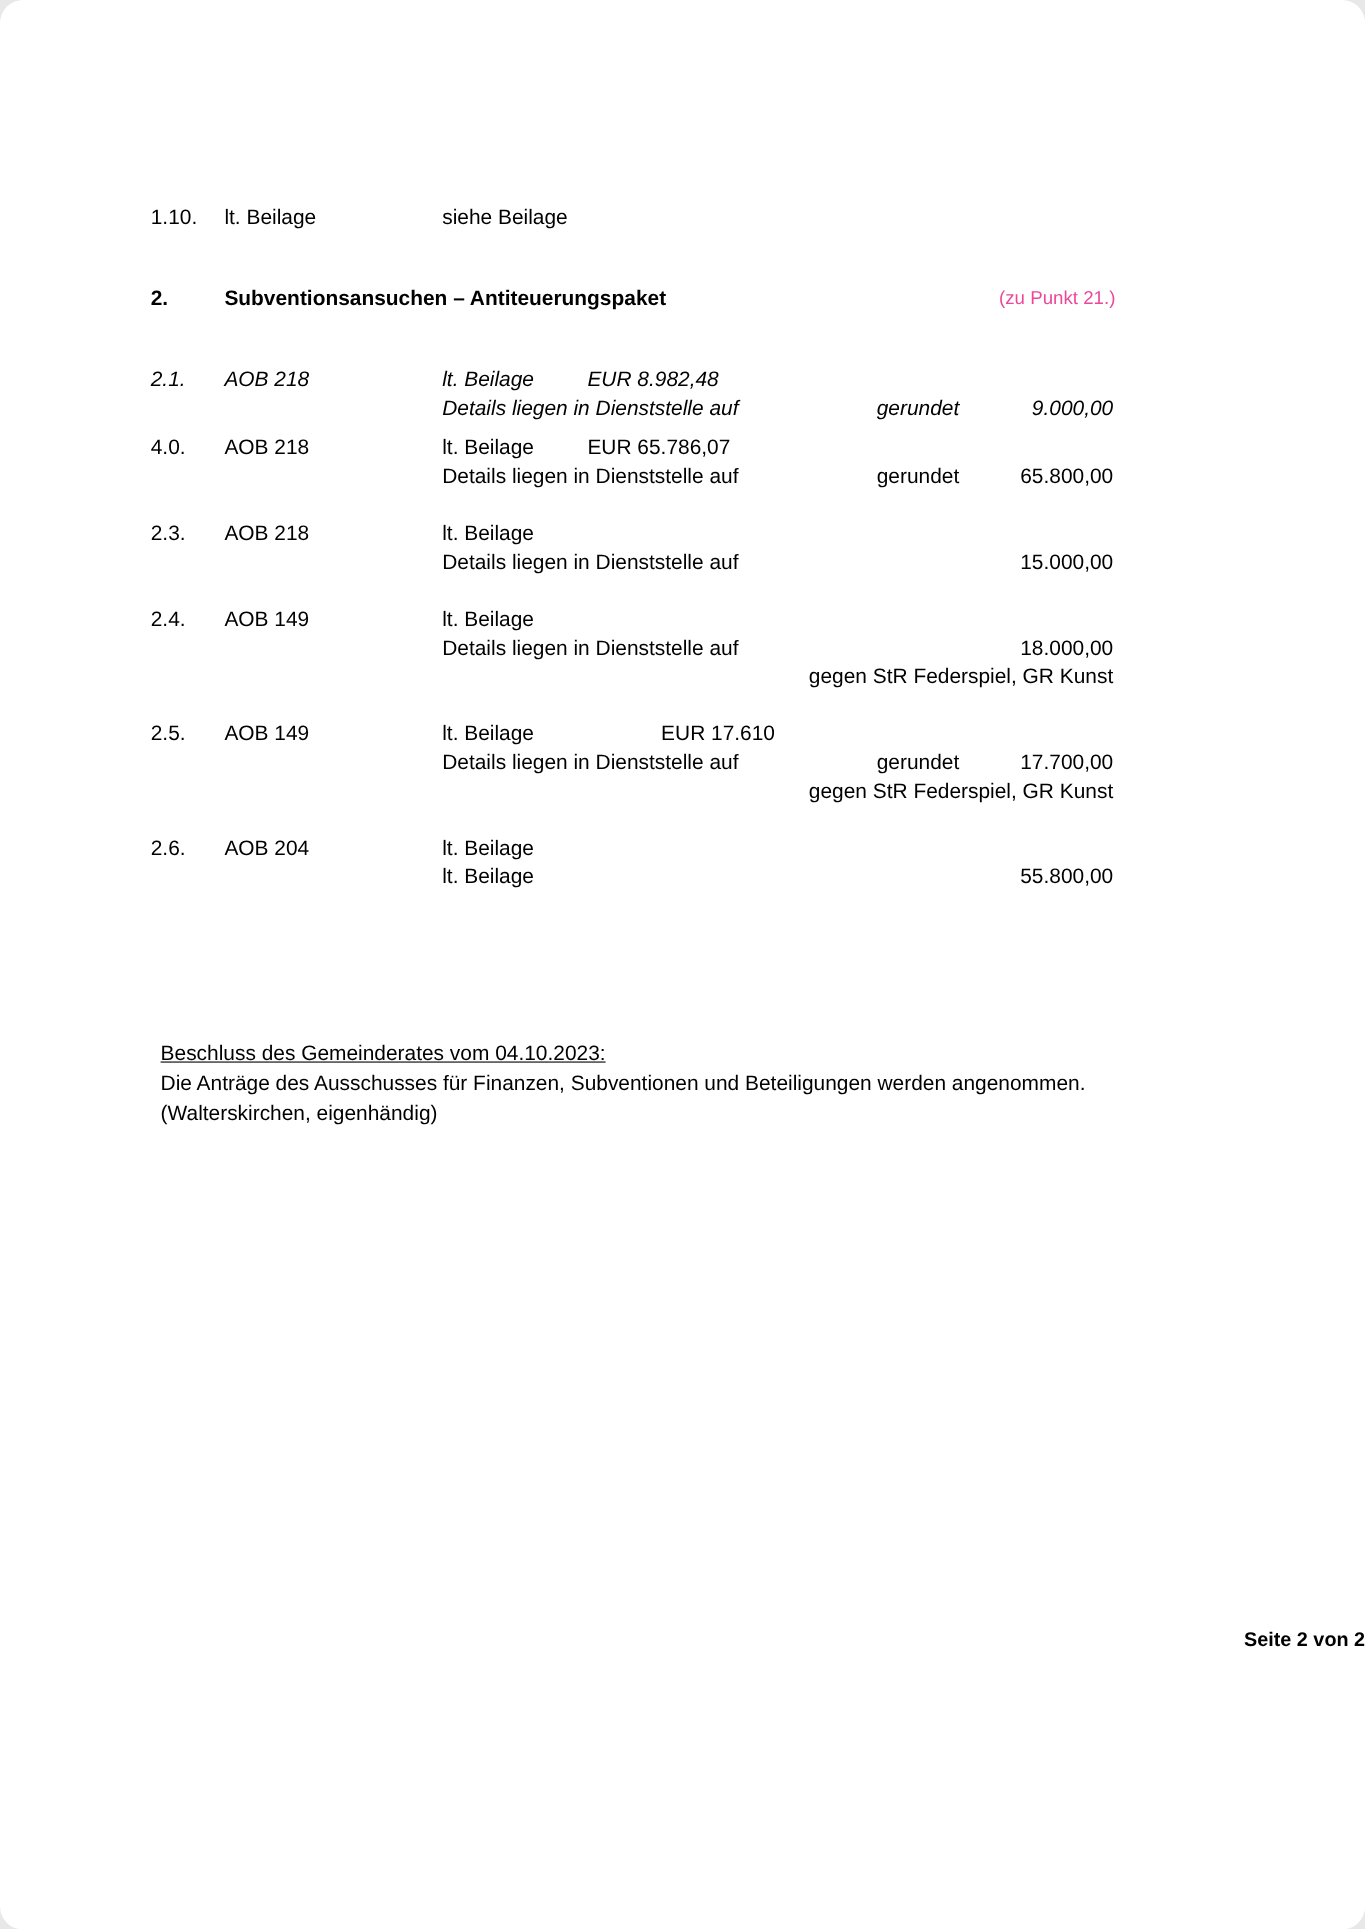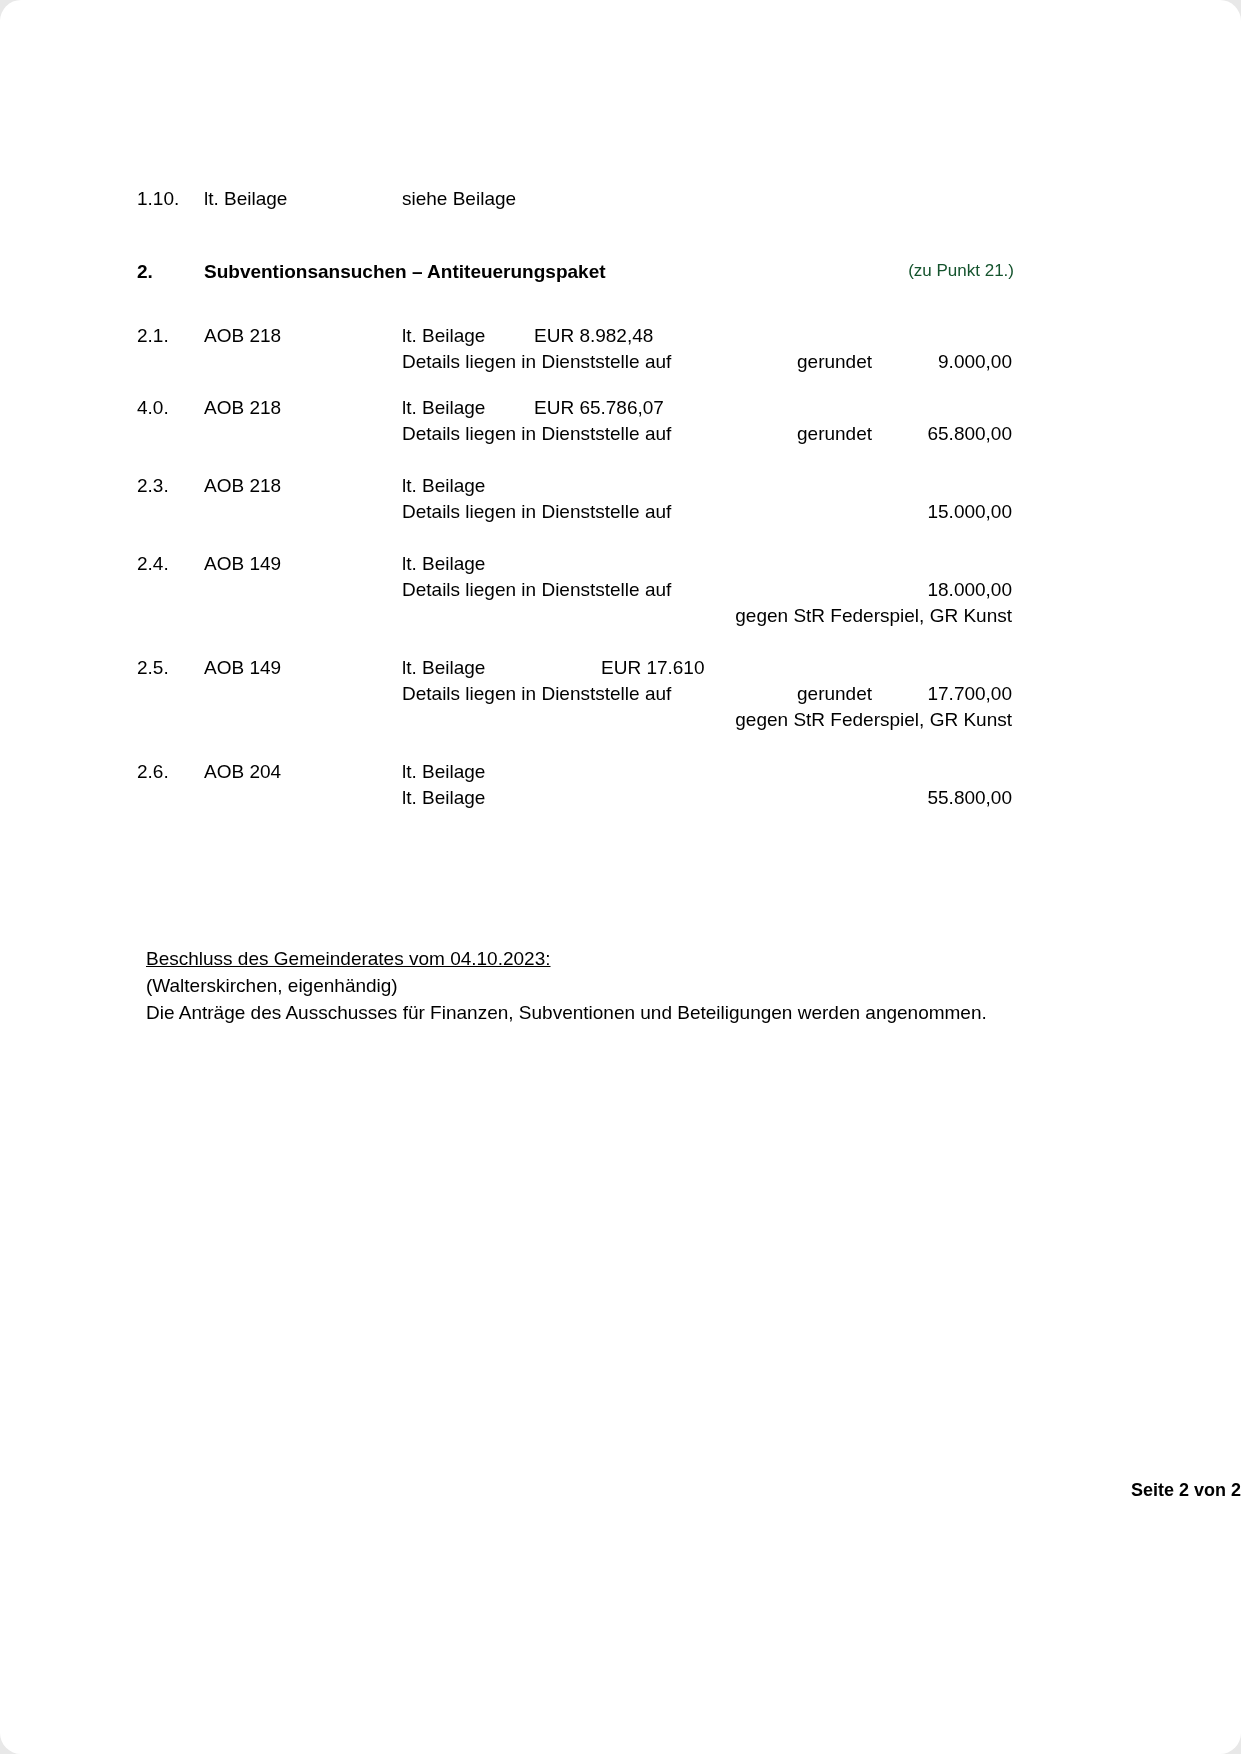--- a/index.html
+++ b/index.html
@@ -47,24 +47,24 @@
     <div class="line l0">
       <span class="c-num">1.10.</span>
       <span class="c-code">lt. Beilage</span>
       <span class="c-desc">siehe Beilage</span>
     </div>
   </div>
 
   <div class="row" style="top:261px; height:27px;">
     <span class="c-num section-title">2.</span>
     <span class="c-code section-title">Subventionsansuchen – Antiteuerungspaket</span>
-    <span class="ref-link" style="color: #14532d; text-align: center;">(zu Punkt 21.)</span>
+    <span class="ref-link" style="color: #ec4899; text-align: center;">(zu Punkt 21.)</span>
   </div>
 
-  <div class="row" style="top:325px; height:52px;">
+  <div class="row" style="top:335px; height:52px;font-style:italic;">
     <div class="line l0">
       <span class="c-num">2.1.</span>
       <span class="c-code">AOB 218</span>
       <span class="c-desc">lt. Beilage</span>
       <span class="c-eur">EUR 8.982,48</span>
     </div>
     <div class="line l1">
       <span class="c-desc">Details liegen in Dienststelle auf</span>
       <span class="c-ger">gerundet</span>
       <span class="c-amount">9.000,00</span>
@@ -136,19 +136,19 @@
       <span class="c-desc">lt. Beilage</span>
     </div>
     <div class="line l1">
       <span class="c-desc">lt. Beilage</span>
       <span class="c-amount">55.800,00</span>
     </div>
   </div>
 
   <div class="resolution" style="top:945px;">
     <div class="resolution-heading">Beschluss des Gemeinderates vom 04.10.2023:</div>
+    <div>Die Anträge des Ausschusses für Finanzen, Subventionen und Beteiligungen werden angenommen.</div>
     <div>(Walterskirchen, eigenhändig)</div>
-    <div>Die Anträge des Ausschusses für Finanzen, Subventionen und Beteiligungen werden angenommen.</div>
   </div>
 
   <div class="footer">Seite 2 von 2</div>
 
 </div>
 
 </body></html>

